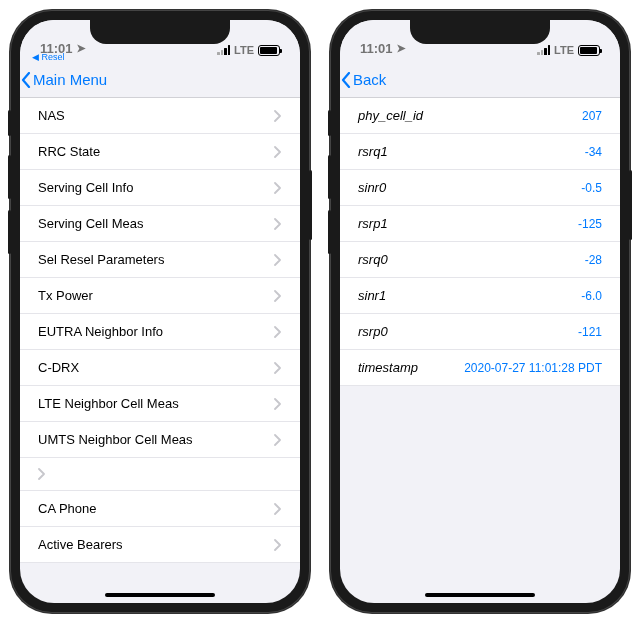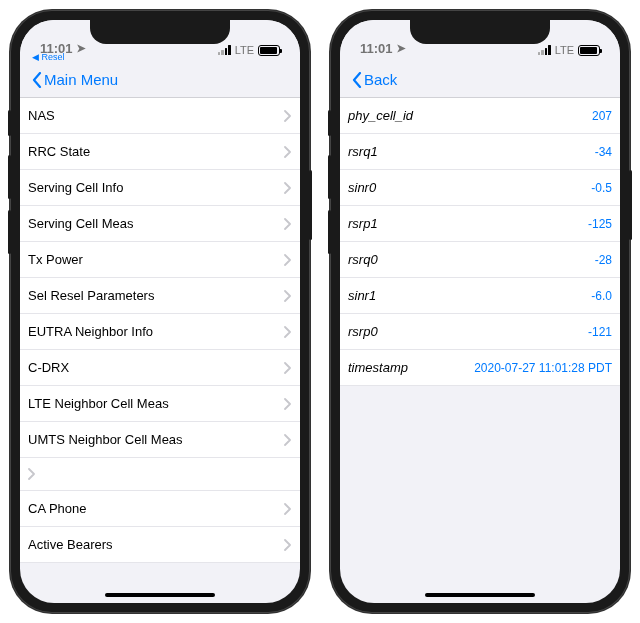--- a/index.html
+++ b/index.html
@@ -60,21 +60,21 @@
     }
     .bar {
       width: 2.5px;
       background: #aaa;
       border-radius: 0.5px;
     }
     .bar.b1 { height: 3px; }
     .bar.b2 { height: 5px; }
     .bar.b3 { height: 7px; background:#000; }
     .bar.b4 { height: 10px; background:#000; }
-    .lte-label { font-size: 11px; font-weight: 400; }
+    .lte-label { font-size: 11px; font-weight: 700; }
     .battery {
       width: 22px;
       height: 11px;
       border: 1px solid #000;
       border-radius: 3px;
       position: relative;
     }
     .battery::after {
       content: "";
       position: absolute;
@@ -96,21 +96,21 @@
       font-size: 9px;
       color: #007aff;
       padding: 0 12px;
       background: #f2f2f7;
       margin-top: -4px;
     }
     .nav-bar {
       height: 36px;
       display: flex;
       align-items: center;
-      padding: 0 12px;
+      padding: 0 1px;
       background: #f2f2f7;
       border-bottom: 0.5px solid #d1d1d6;
     }
     .back-btn {
       display: flex;
       align-items: center;
       color: #007aff;
       font-size: 15px;
       gap: 2px;
       cursor: pointer;
@@ -121,21 +121,21 @@
       display: inline-block;
     }
     .chevron-left svg { display:block; }
     .list {
       background: #fff;
     }
     .row {
       display: flex;
       align-items: center;
       justify-content: space-between;
-      padding: 10px 8px;
+      padding: 10px 18px;
       border-bottom: 0.5px solid #e5e5ea;
       font-size: 13px;
       min-height: 33px;
     }
     .row .label { color: #000; }
     .row .label.italic { font-style: italic; }
     .row .value { color: #007aff; font-size: 12px; text-align: center; }
     .row .chevron {
       color: #c7c7cc;
       width: 8px;
@@ -229,29 +229,29 @@
         </div>
         <div class="row">
           <span class="label">Serving Cell Meas</span>
           <span class="chevron">
             <svg viewBox="0 0 8 12" width="8" height="12">
               <polyline points="1,1 6,6 1,11" fill="none" stroke="#c7c7cc" stroke-width="1.8" stroke-linecap="round" stroke-linejoin="round"></polyline>
             </svg>
           </span>
         </div>
         <div class="row">
+          <span class="label">Sel Resel Parameters</span>
+          <span class="chevron">
+            <svg viewBox="0 0 8 12" width="8" height="12">
+              <polyline points="1,1 6,6 1,11" fill="none" stroke="#c7c7cc" stroke-width="1.8" stroke-linecap="round" stroke-linejoin="round"></polyline>
+            </svg>
+          </span>
+        </div>
+        <div class="row">
           <span class="label">Tx Power</span>
-          <span class="chevron">
-            <svg viewBox="0 0 8 12" width="8" height="12">
-              <polyline points="1,1 6,6 1,11" fill="none" stroke="#c7c7cc" stroke-width="1.8" stroke-linecap="round" stroke-linejoin="round"></polyline>
-            </svg>
-          </span>
-        </div>
-        <div class="row">
-          <span class="label">Sel Resel Parameters</span>
           <span class="chevron">
             <svg viewBox="0 0 8 12" width="8" height="12">
               <polyline points="1,1 6,6 1,11" fill="none" stroke="#c7c7cc" stroke-width="1.8" stroke-linecap="round" stroke-linejoin="round"></polyline>
             </svg>
           </span>
         </div>
         <div class="row">
           <span class="label">EUTRA Neighbor Info</span>
           <span class="chevron">
             <svg viewBox="0 0 8 12" width="8" height="12">

